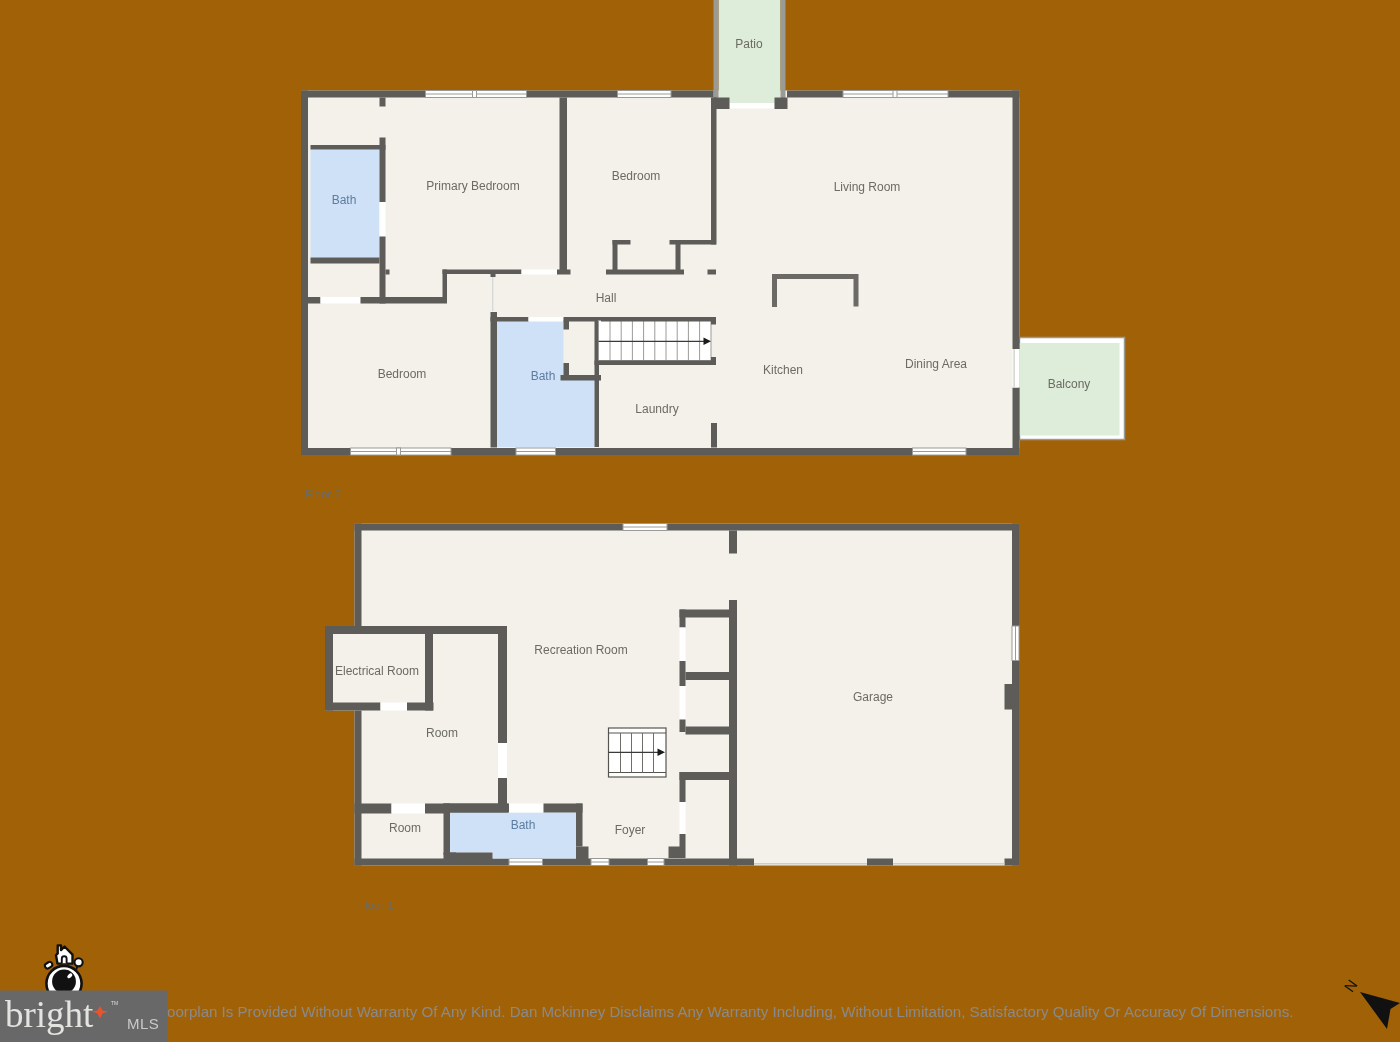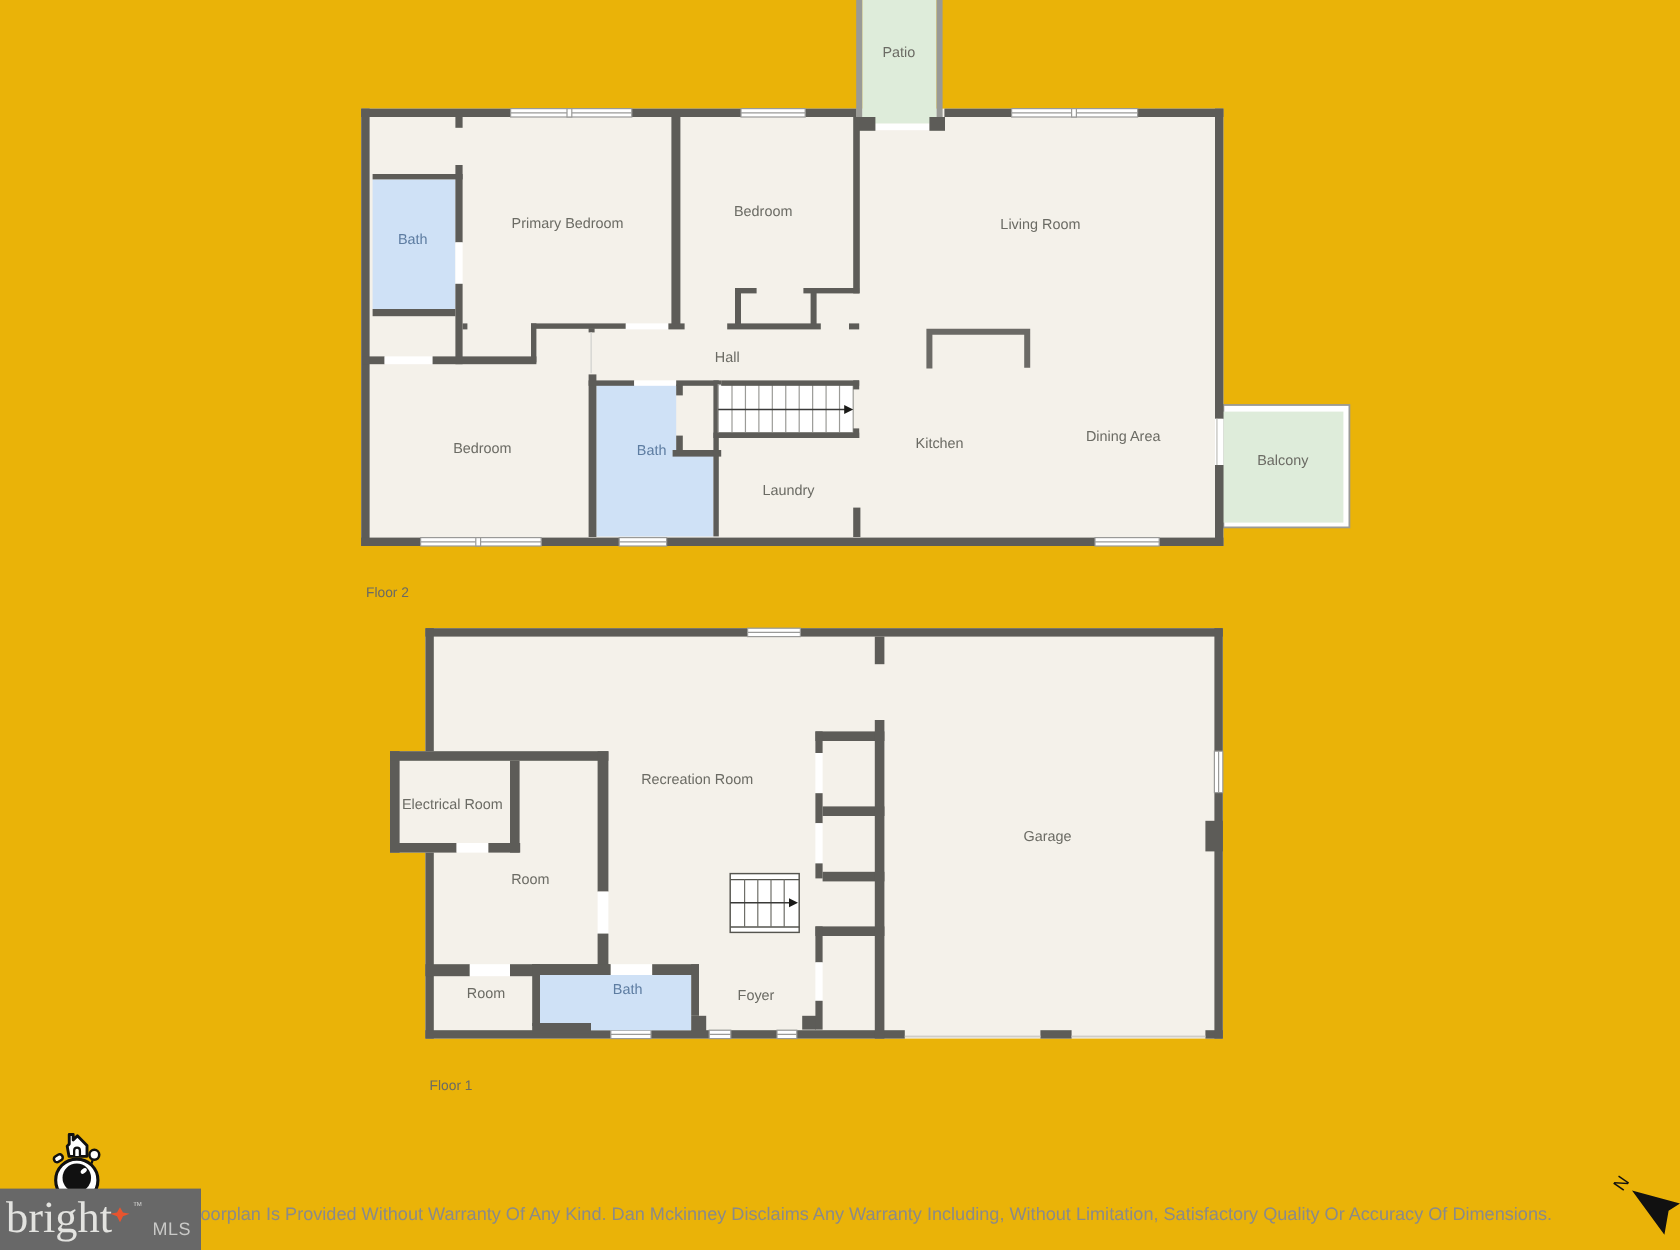--- a/index.html
+++ b/index.html
@@ -1,16 +1,16 @@
 <!DOCTYPE html>
 <html><head>
 <meta charset="utf-8">
 <style>
   html,body{margin:0;padding:0;background:#ffffff;}
-  .wrap{width:1400px;height:1042px;position:relative;overflow:hidden;background:#eab308;}
+  .wrap{width:1400px;height:1042px;position:relative;overflow:hidden;background:#a16207;}
   text{font-family:"Liberation Sans", sans-serif;}
 </style>
 </head>
 <body>
 
 <div class="wrap">
 <svg width="1400" height="1042" viewBox="0 0 1400 1042">
 
 <rect x="301" y="90.5" width="718.5" height="364.5" fill="#f4f1ea"></rect>
 

